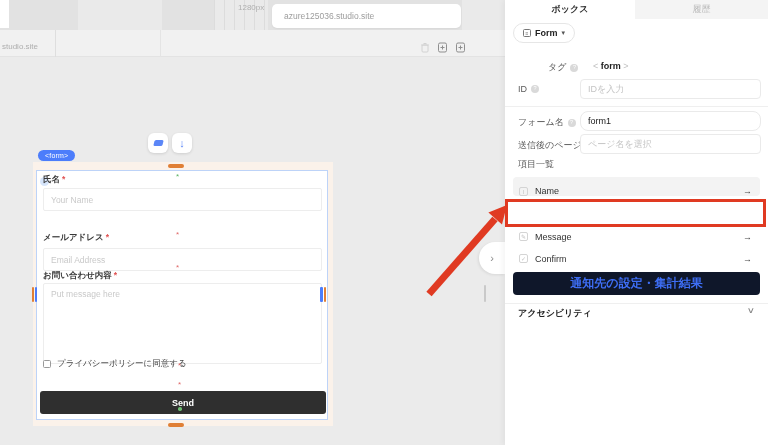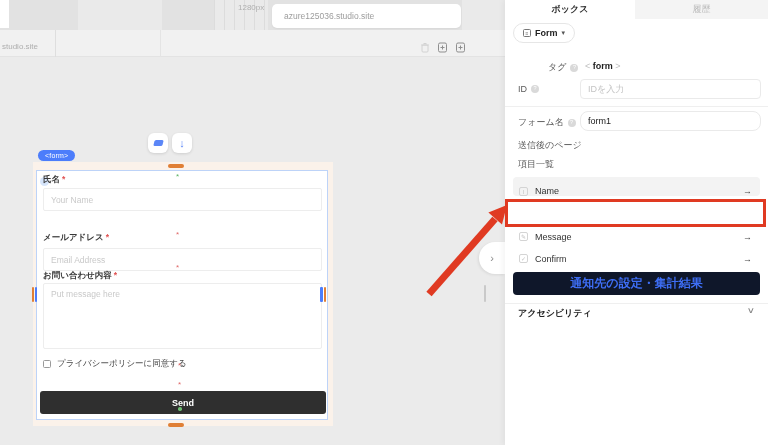--- a/index.html
+++ b/index.html
@@ -34,21 +34,21 @@
   .sel-area { left:33px; top:162px; width:300px; height:264px; background:#fbf2ea; }
   .handle-h { width:16px; height:3.5px; background:#e07f35; border-radius:2px; }
   .form-badge { left:38px; top:150px; background:#4c7dfb; color:#fff; font-size:7px; padding:2px 7px;
                 border-radius:8px; letter-spacing:.2px; }
   .form-card { left:36px; top:170px; width:292px; height:250px; background:#fff; border:1px solid #bdd3f8;text-decoration:underline; }
   .f-label { position:absolute; font-size:8.5px; font-weight:bold; color:#3a3a3a; z-index:2; }
   .req { color:#e05252; margin-left:2px; font-weight:bold; }
   .f-input { position:absolute; left:6px; width:279px; height:23px; border:1px solid #ededed; border-radius:2px;
              font-size:8.5px; color:#444; padding-left:7px; background:#fff; font-family:inherit; }
   .f-input::placeholder, .f-textarea::placeholder { color:#c9c9c9; }
-  .f-textarea { position:absolute; left:6px; top:112px; width:279px; height:66px; border:1px solid #ededed;
+  .f-textarea { position:absolute; left:6px; top:112px; width:279px; height:81px; border:1px solid #ededed;
                 border-radius:2px; font-size:8.5px; color:#444; padding:5px 7px; resize:none; background:#fff; font-family:inherit; }
   .cursor-dot { position:absolute; left:3px; top:6px; width:9px; height:9px; border-radius:50%;
                 background:#cfe0fa; opacity:.85; z-index:1; }
   .cbx { position:absolute; left:6px; top:189px; width:8px; height:8px; border:1px solid #9a9a9a; border-radius:1.5px; background:#fff; }
   .cbx-label { position:absolute; left:20px; top:187px; font-size:8.5px; color:#444; }
   .send-btn { position:absolute; left:3px; top:220px; width:286px; height:23px; background:#2f2f2f; border:none;
               border-radius:3px; color:#fff; font-size:9px; font-weight:bold; font-family:inherit; }
   .marker { position:absolute; font-size:8px; line-height:1; }
   .m-red { color:#e06a6a; } .m-green { color:#5cb364; }
   .gdot { position:absolute; width:3.5px; height:3.5px; border-radius:50%; background:#6fbf73; }
@@ -73,21 +73,21 @@
   .chip-icon { width:8px; height:8px; border:1px solid #777; border-radius:1.5px; display:flex;
                align-items:center; justify-content:center; font-size:5px; color:#777; line-height:1; }
   .chip-label { font-size:9px; font-weight:bold; color:#222; }
   .chip-caret { font-size:7px; color:#555; }
   .p-label { font-size:9px; color:#5a5a5a; display:flex; align-items:center; gap:4px; }
   .info-i { width:8px; height:8px; border-radius:50%; background:#d9d9d9; color:#fff; font-size:5.5px;
             display:flex; align-items:center; justify-content:center; line-height:1; }
   .p-input { position:absolute; left:75px; width:181px; height:20px; border:1px solid #eaeaea; border-radius:4px;
              font-size:9px; color:#222; padding-left:7px; font-family:inherit; background:#fff; }
   .p-input::placeholder { color:#c4c4c4; }
-  .tag-val { font-size:9px; } .tag-brk { color:#c0c0c0; } .tag-nm { color:#222; font-weight:bold; }
+  .tag-val { font-size:9px;margin-left:8px; } .tag-brk { color:#c0c0c0; } .tag-nm { color:#222; font-weight:bold; }
   .divider { left:0; width:263px; height:1px; background:#efefef; }
   .item-row { left:8px; width:247px; height:19px; display:flex; align-items:center; padding:0 8px 0 6px;
               border-radius:4px; background:#fff; }
   .item-row.first { background:#f3f3f3;align-items:flex-end; }
   .item-icon { width:9px; height:9px; border:1px solid #d4d4d4; border-radius:2px; display:flex; align-items:center;
                justify-content:center; font-size:6px; color:#c4c4c4; line-height:1; margin-right:7px; }
   .item-label { font-size:9px; color:#333; flex:1; }
   .item-arrow { font-size:9px; color:#444; }
   .notify-btn { left:8px; top:272px; width:247px; height:23px; background:#0f172a; border:none; border-radius:4px;
                 color:#3e6ef5; font-size:12px; font-weight:bold; font-family:inherit; }
@@ -215,20 +215,21 @@
 
   <div class="rel divider" style="top:106px;"></div>
 
   <div class="rel p-label" style="left:13px; top:116px;justify-content:space-between;">
     <span>フォーム名</span>
     <span class="info-i">?</span>
   </div>
   <input class="p-input" style="top: 111px; border-radius: 8px;" value="form1">
 
   <div class="rel p-label" style="left:13px; top:139px;">送信後のページ</div>
+  <input class="p-input" style="top: 134px;" placeholder="ページ名を選択">
 
   <div class="rel p-label" style="left:13px; top:158px;">項目一覧</div>
 
   <div class="rel item-row first" style="top:177px;">
     <span class="item-icon">I</span>
     <span class="item-label">Name</span>
     <span class="item-arrow">→</span>
   </div>
   <div class="rel item-row" style="top:203px;margin-top:44px;">
     <span class="item-icon">I</span>

